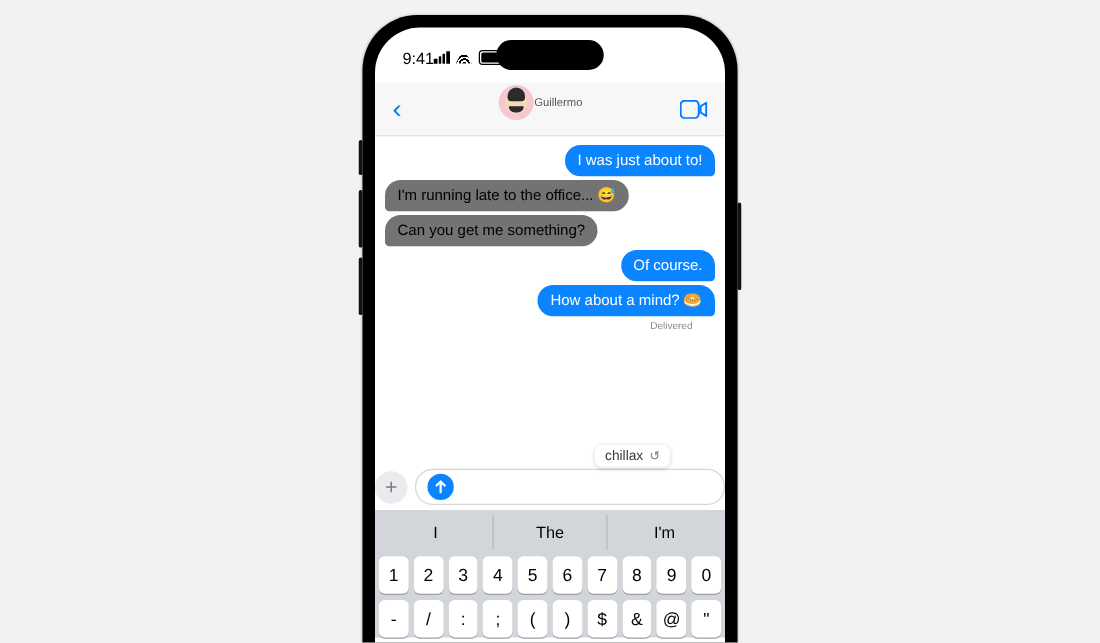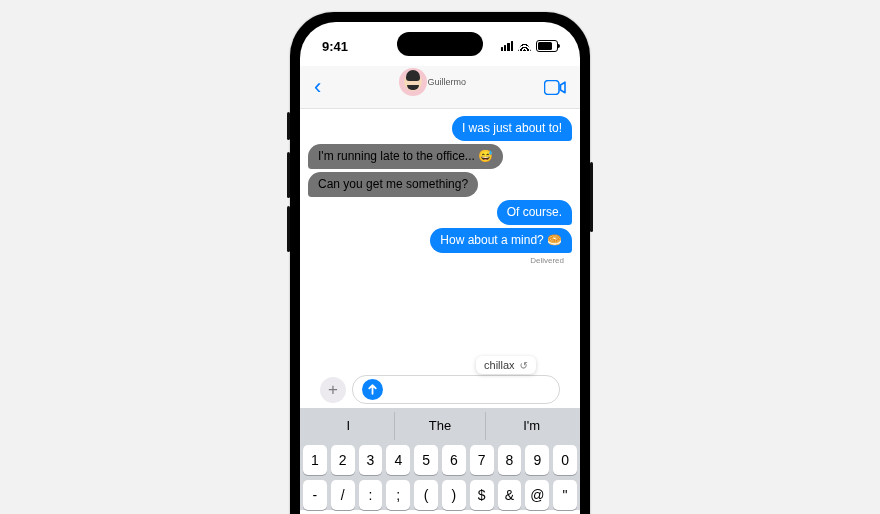--- a/index.html
+++ b/index.html
@@ -5,21 +5,21 @@
   html,body{margin:0;padding:0;width:880px;height:514px;background:#f2f2f2;font-family:-apple-system,Helvetica,Arial,sans-serif;overflow:hidden}
   .stage{position:relative;width:880px;height:514px;display:flex;align-items:flex-start;justify-content:center}
   .phone{position:relative;margin-top:12px;width:280px;height:560px;background:#000;border-radius:44px;padding:10px;box-shadow:0 0 2px rgba(0,0,0,.3)}
   .side-btn{position:absolute;background:#111;border-radius:2px}
   .side-btn.l1{left:-3px;top:100px;width:3px;height:28px}
   .side-btn.l2{left:-3px;top:140px;width:3px;height:46px}
   .side-btn.l3{left:-3px;top:194px;width:3px;height:46px}
   .side-btn.r1{right:-3px;top:150px;width:3px;height:70px}
   .screen{position:relative;width:100%;height:100%;background:#fff;border-radius:36px;overflow:hidden}
   .island{position:absolute;top:10px;left:50%;transform:translateX(-50%);width:86px;height:24px;background:#000;border-radius:14px;z-index:10}
-  .status-bar{position:relative;height:40px;display:flex;align-items:center;justify-content:space-between;padding:4px 22px 0;font-size:13px;font-weight:700}
+  .status-bar{position:relative;height:40px;display:flex;align-items:center;padding:4px 22px 0;font-size:13px;font-weight:400}
   .status-right{display:flex;align-items:center;gap:5px}
   .sig{display:flex;align-items:flex-end;gap:1px}
   .sig span{width:2.3px;background:#000;border-radius:.5px}
   .sig span:nth-child(1){height:4px}.sig span:nth-child(2){height:6px}.sig span:nth-child(3){height:8px}.sig span:nth-child(4){height:10px}
   .wifi{width:13px;height:10px;position:relative}
   .wifi::before{content:"";position:absolute;inset:0;background:
     radial-gradient(circle at 50% 100%,#000 1.6px,transparent 1.6px),
     radial-gradient(circle at 50% 100%,transparent 3px,#000 3px,#000 4.4px,transparent 4.4px),
     radial-gradient(circle at 50% 100%,transparent 5.6px,#000 5.6px,#000 7px,transparent 7px);
     clip-path:polygon(0 100%,50% -20%,100% 100%)}
@@ -36,23 +36,23 @@
   .avatar-face::after{content:"";position:absolute;left:3px;right:3px;bottom:1px;height:5px;border-radius:0 0 6px 6px;background:#2b2b2b}
   .contact-name{font-size:9px;color:#555}
   .facetime-icon svg{display:block}
 
   .thread{height:260px;overflow:hidden;padding:4px 8px 0}
   .row{display:flex;margin:3px 0}
   .row.sent{justify-content:flex-end}
   .bubble{max-width:78%;padding:5px 10px;border-radius:14px;font-size:12px;line-height:1.25}
   .row.received .bubble{background:#737373;color:#000;border-bottom-left-radius:4px}
   .row.sent .bubble{background:#0a84ff;color:#fff;border-bottom-right-radius:4px}
-  .delivered{font-size:8px;color:#8a8a8e;text-align:right;margin:0 8px 0 0}
+  .delivered{font-size:8px;color:#8a8a8e;text-align:right;margin:0 18px 0 0}
 
-  .compose{position:relative;padding:2px 20px 4px}
+  .compose{position:relative;padding:2px 0 4px}
   .suggestion{position:absolute;right:44px;top:-17px;background:#fff;border-radius:6px;padding:3px 8px;font-size:11px;color:#3a3a3c;box-shadow:0 1px 4px rgba(0,0,0,.18);display:flex;align-items:center;gap:5px}
   .sug-arrow{font-size:10px;color:#7a7a7e}
   .compose-row{display:flex;align-items:center;gap:6px}
   .plus-btn{width:26px;height:26px;border-radius:50%;background:#eceaef;color:#7c7c80;font-size:17px;display:flex;align-items:center;justify-content:center;line-height:1}
   .input-pill{flex:1;height:27px;border:1px solid #d6d6d8;border-radius:14px;display:flex;align-items:center;padding:0 3px 0 9px;font-size:12px;background:#fff}
   .composed-text{flex:1;color:#000}
   .composed-text .hl{background:#d6ebff;border-radius:3px;padding:0 1px}
   .send-btn{width:21px;height:21px;border-radius:50%;background:#0a84ff;display:flex;align-items:center;justify-content:center}
   .send-btn svg{display:block}
 

